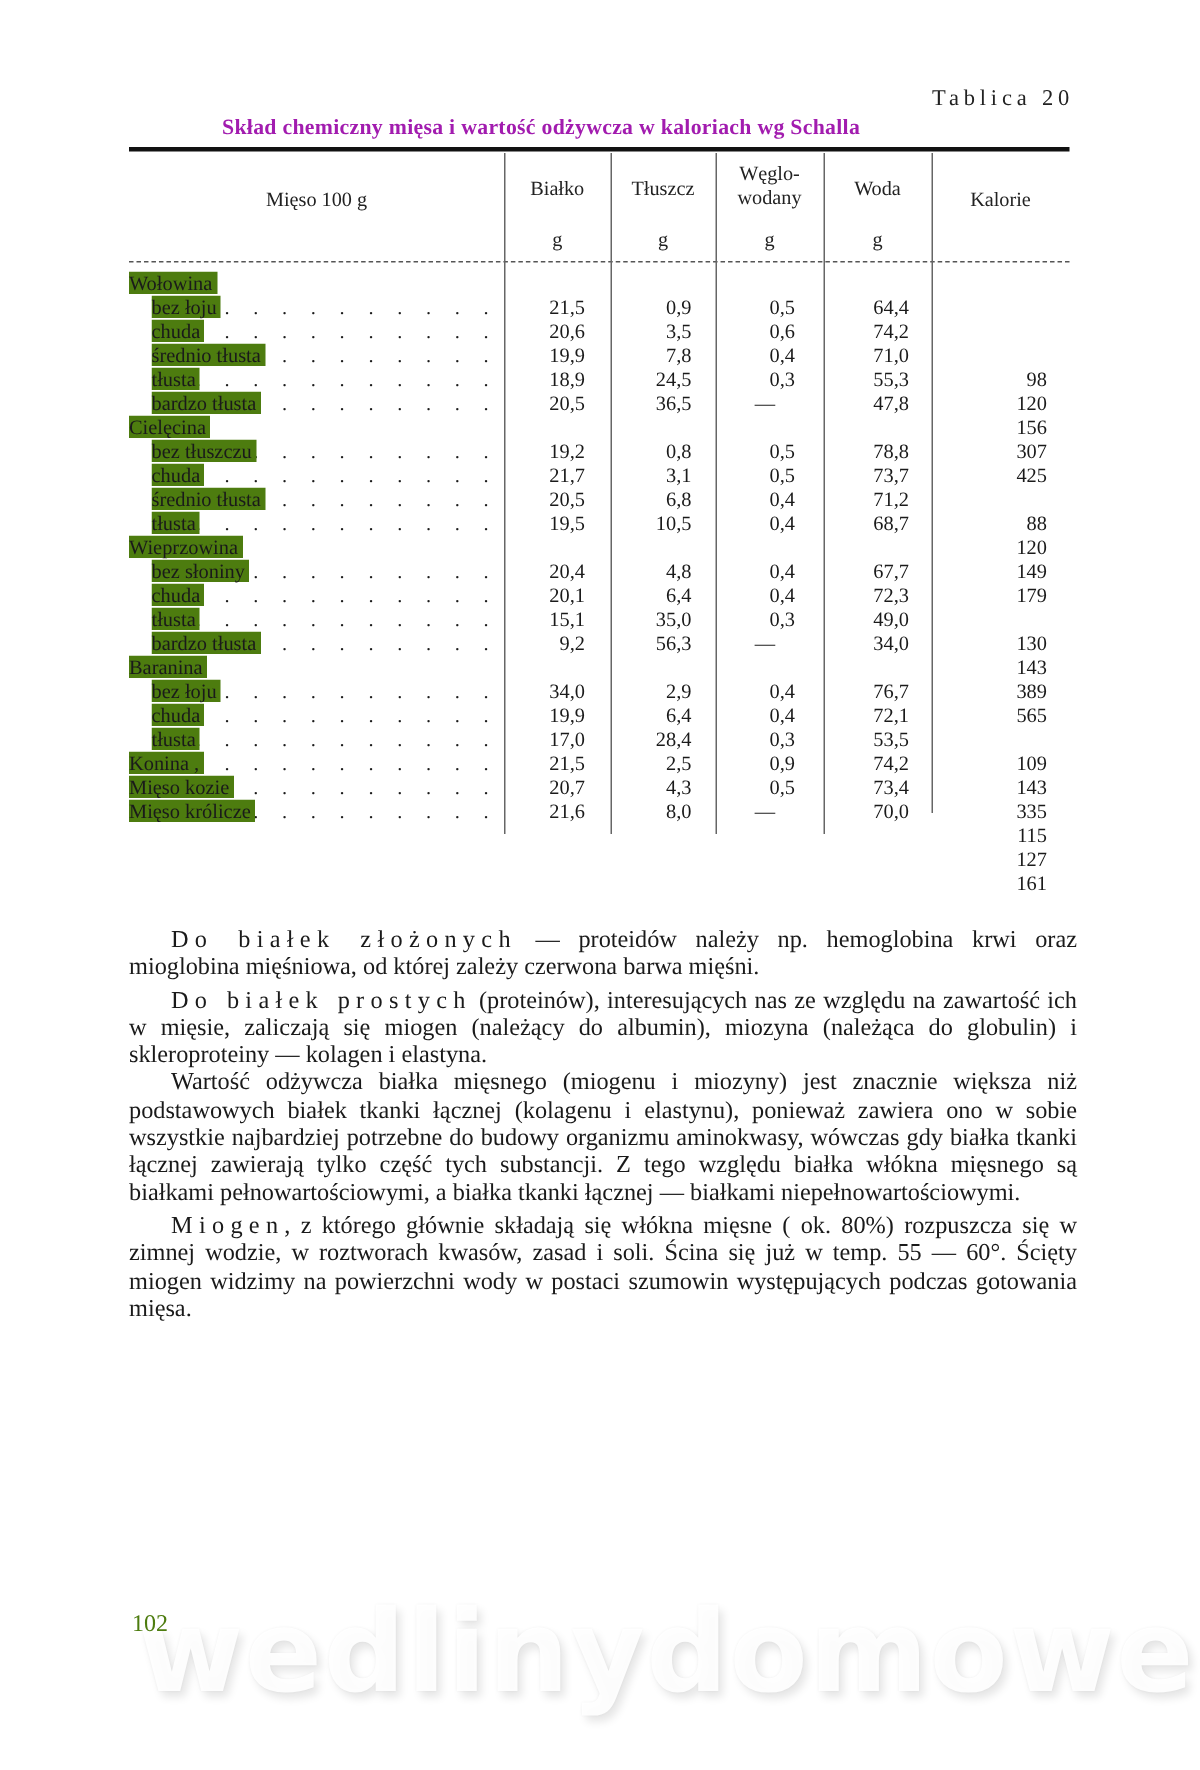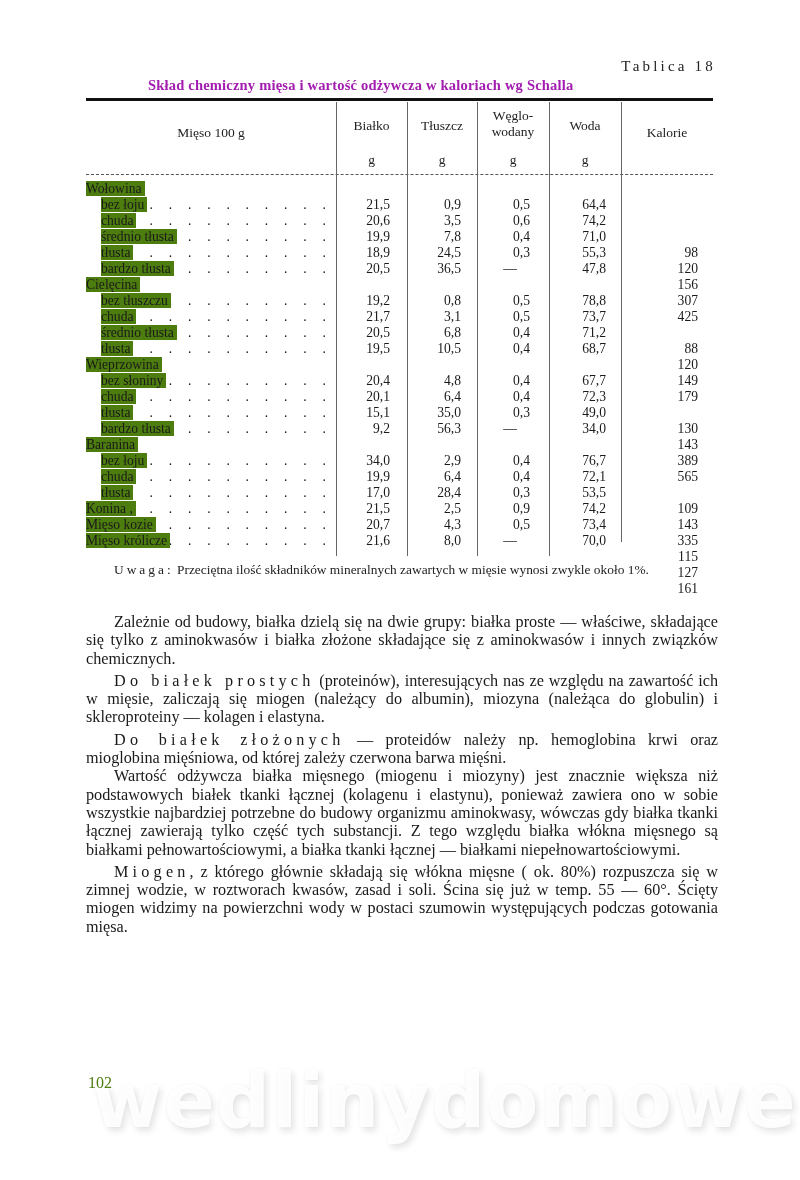--- a/index.html
+++ b/index.html
@@ -80,21 +80,21 @@
     color: rgba(255,255,255,0.92);
     text-shadow: 3px 4px 6px rgba(0,0,0,0.10), 0 0 2px rgba(0,0,0,0.05);
     white-space: nowrap;
   }
 </style>
 </head>
 <body>
 
 <div class="page">
 
-  <div class="table-label">Tablica 18</div>
+  <div class="table-label">Tablica 20</div>
   <div class="table-title">Skład chemiczny mięsa i wartość odżywcza w kaloriach wg Schalla</div>
 
   <div class="rule-top"></div>
   <div class="rule-head"></div>
 
   <div class="vline" style="left:336px"></div>
   <div class="vline" style="left:407px"></div>
   <div class="vline" style="left:477px"></div>
   <div class="vline" style="left:549px"></div>
   <div class="vline" style="left:621px; height:440px"></div>
@@ -275,25 +275,23 @@
     <div class="row">
         <div class="name"><span class="dots">. . . . . . . . . . . . . . . . . . . . . . . . .</span><span class="lbl">Mięso królicze</span></div>
         <span class="cell c1">21,6</span>
         <span class="cell c2">8,0</span>
         <span class="cell c3 dash">—</span>
         <span class="cell c4">70,0</span>
         <span class="cell c5">161</span>
       </div>
   </div>
 
-  <div class="note"><span class="sp">Uwaga:</span><span> Przeciętna ilość składników mineralnych zawartych w mięsie wynosi zwykle około 1%.</span></div>
 
   <div class="body-text">
-    <p><span>Zależnie od budowy, białka dzielą się na dwie grupy: białka proste — właściwe, składające się tylko z aminokwasów i białka złożone składające się z aminokwasów i innych związków chemicznych.</span></p>
+    <p class="gap"><span class="spaced">Do białek złożonych</span><span> — proteidów należy np. hemoglobina krwi oraz mioglobina mięśniowa, od której zależy czerwona barwa mięśni.</span></p>
     <p class="gap"><span class="spaced">Do białek prostych</span><span> (proteinów), interesujących nas ze względu na zawartość ich w mięsie, zaliczają się miogen (należący do albumin), miozyna (należąca do globulin) i skleroproteiny — kolagen i elastyna.</span></p>
-    <p class="gap"><span class="spaced">Do białek złożonych</span><span> — proteidów należy np. hemoglobina krwi oraz mioglobina mięśniowa, od której zależy czerwona barwa mięśni.</span></p>
     <p><span>Wartość odżywcza białka mięsnego (miogenu i miozyny) jest znacznie większa niż podstawowych białek tkanki łącznej (kolagenu i elastynu), ponieważ zawiera ono w sobie wszystkie najbardziej potrzebne do budowy organizmu aminokwasy, wówczas gdy białka tkanki łącznej zawierają tylko część tych substancji. Z tego względu białka włókna mięsnego są białkami pełnowartościowymi, a białka tkanki łącznej — białkami niepełnowartościowymi.</span></p>
     <p class="gap"><span class="spaced">Miogen</span><span>, z którego głównie składają się włókna mięsne ( ok. 80%) rozpuszcza się w zimnej wodzie, w roztworach kwasów, zasad i soli. Ścina się już w temp. 55 — 60°. Ścięty miogen widzimy na powierzchni wody w postaci szumowin występujących podczas gotowania mięsa.</span></p>
   </div>
 
   <div class="watermark">wedlinydomowe.pl</div>
   <div class="page-num">102</div>
 </div>
 
 </body></html>

